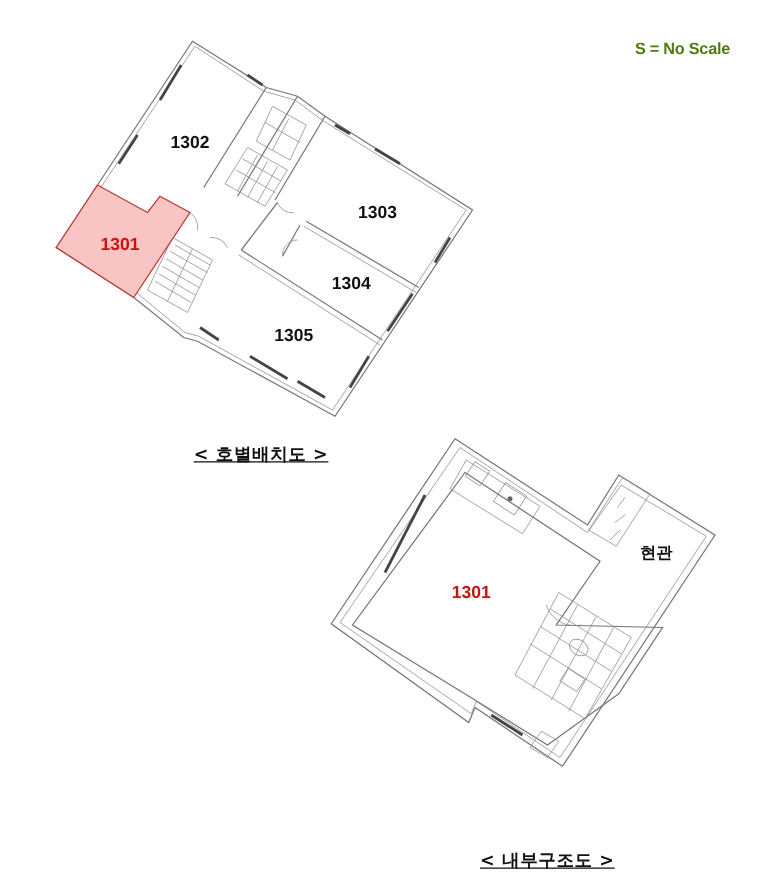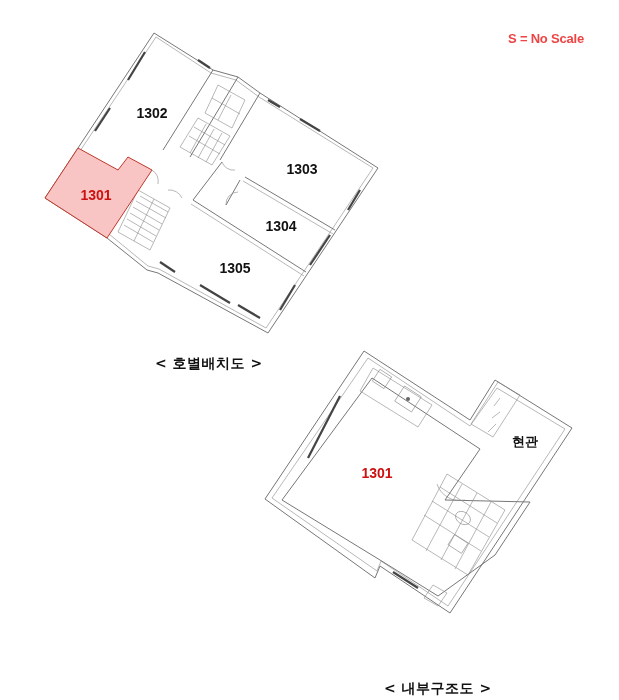--- a/index.html
+++ b/index.html
@@ -1,24 +1,24 @@
 <!DOCTYPE html>
 <html><head>
   <meta charset="utf-8">
   <style>
     html, body { margin: 0; padding: 0; background: #ffffff; }
     body { width: 619px; height: 700px; position: relative; overflow: hidden;
            font-family: "Liberation Sans", "DejaVu Sans", sans-serif; }
     .scale-note { position: absolute; left: 508px; top: 31px; font-size: 13px; font-weight: bold;
-                  color: #ef4444; letter-spacing: -0.2px; }
+                  color: #4d7c0f; letter-spacing: -0.2px; }
     svg.plan { position: absolute; left: 0; top: 0; }
     .unit-label { font-family: "Liberation Sans", "DejaVu Sans", sans-serif; font-size: 14px; font-weight: bold; fill: #111; }
     .unit-label.hl { fill: #cc1111; }
     .caption { position: absolute; font-size: 14px; font-weight: bold; color: #111;
-               font-family: "DejaVu Sans", sans-serif; letter-spacing: 0.5px; }
+               font-family: "DejaVu Sans", sans-serif; letter-spacing: 0.5px; text-decoration: underline; }
     .wall { fill: none; stroke: #777; stroke-width: 1; }
     .wall-d { fill: none; stroke: #999; stroke-width: 0.7; }
     .window { stroke: #444; stroke-width: 2.2; }
     .thin { fill: none; stroke: #888; stroke-width: 0.6; }
   </style>
 </head>
 <body>
 
 <div class="scale-note">S = No Scale</div>
 

